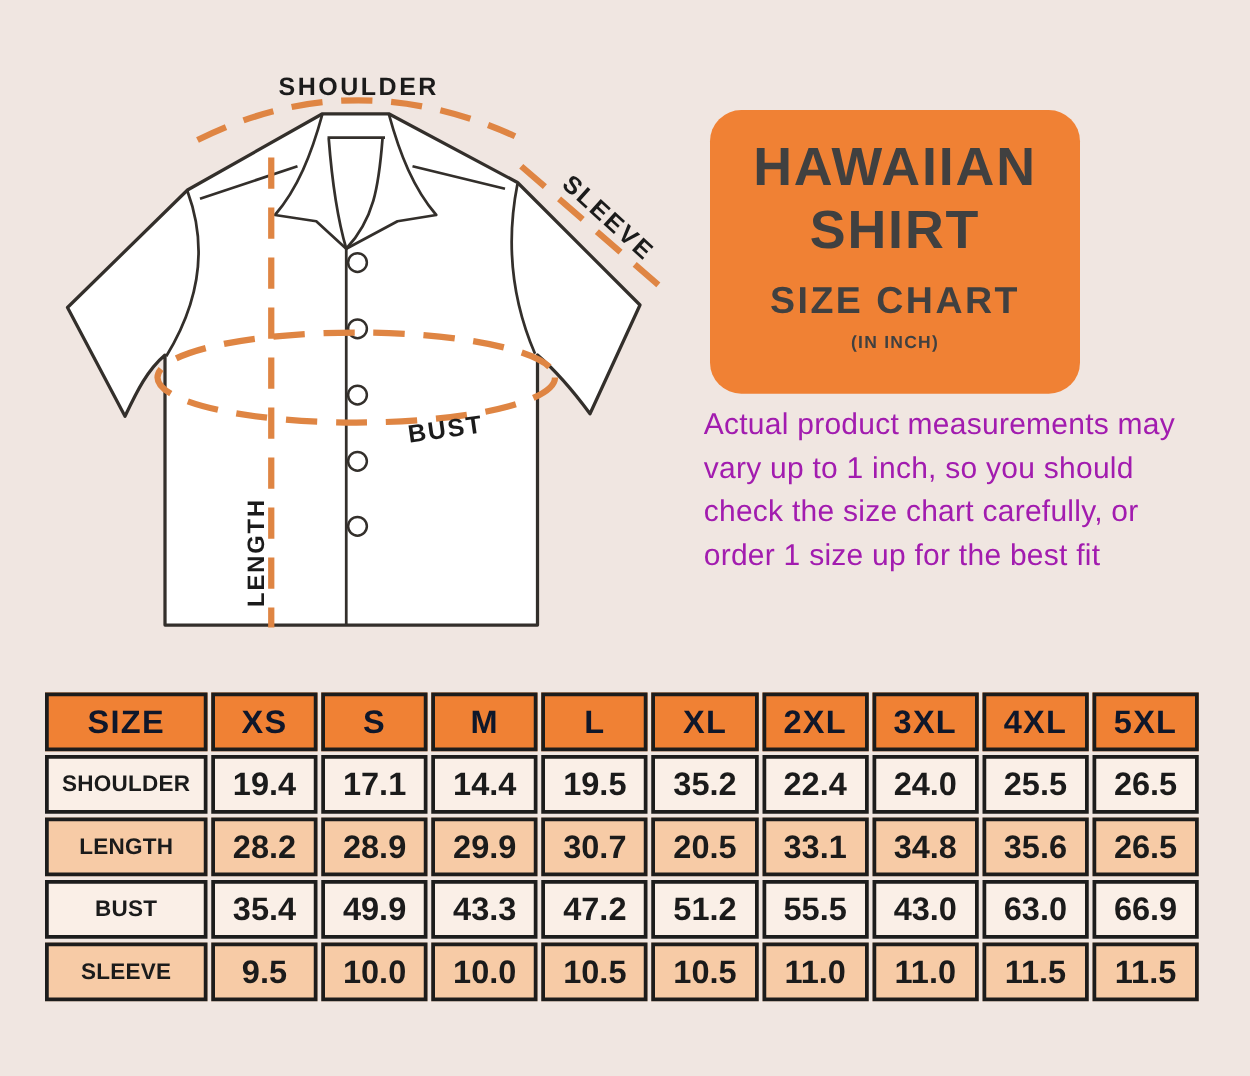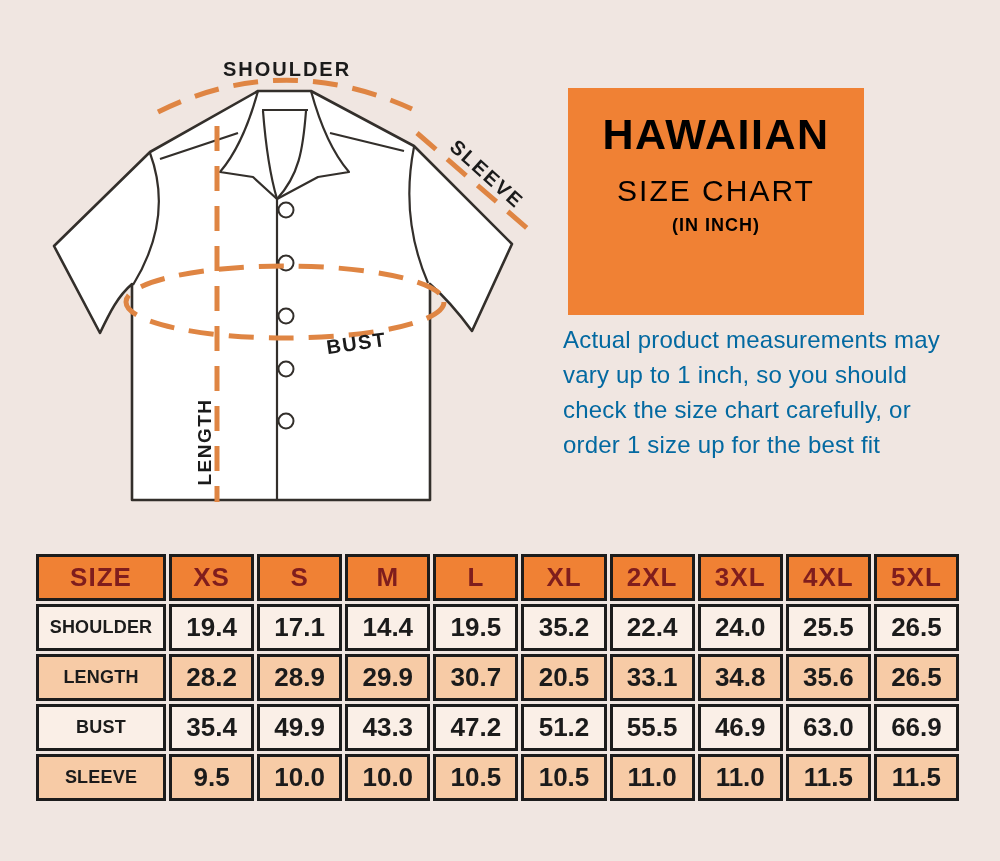--- a/index.html
+++ b/index.html
@@ -10,46 +10,46 @@
   }
   
   .shirt-svg{position:absolute;left:0;top:0}
   .shirt-svg text{
     font-family:"Liberation Sans",sans-serif;
     font-weight:bold;fill:var(--text-dark,#1B1B1B);
   }
   
   .title-box{
     position:absolute;left:568px;top:88px;width:296px;height:227px;
-    background:var(--accent-orange,#F08134);color:#000000;
+    background:var(--accent-orange,#F08134);color:#404040;
     display:flex;flex-direction:column;align-items:center;
-    padding-top:21px;box-sizing:border-box;text-align:center;
+    padding-top:21px;box-sizing:border-box;text-align:center;border-radius:25px;
   }
   .t-main{font-size:43px;font-weight:bold;line-height:50px;letter-spacing:1.5px}
-  .t-sub{font-size:30px;font-weight:normal;margin-top:15px;letter-spacing:2px}
-  .t-unit{font-size:18px;font-weight:bold;margin-top:7px;letter-spacing:1px}
+  .t-sub{font-size:30px;font-weight:bold;margin-top:15px;letter-spacing:2px}
+  .t-unit{font-size:14px;font-weight:bold;margin-top:7px;letter-spacing:1px}
   
   .note{
     position:absolute;left:563px;top:322px;width:404px;margin:0;
     font-size:24px;line-height:35px;letter-spacing:.2px;
-    color:#0369a1;
+    color:#a21caf;
   }
   
   .size-table{
     position:absolute;left:33px;top:551px;width:929px;
     border-collapse:separate;border-spacing:3px;table-layout:fixed;
   }
   .size-table th,.size-table td{
     border:3px solid var(--table-border-color,#1C1C1C);
     text-align:center;vertical-align:middle;
     height:41px;padding:0;box-sizing:content-box;
     color:var(--text-dark,#111);
   }
   .size-table thead th{
-    background:var(--accent-orange,#F08134);color:#7f1d1d;
+    background:var(--accent-orange,#F08134);color:#0f172a;
     font-size:26px;font-weight:bold;letter-spacing:1px;
   }
   .size-table col.first{width:130px}
   .size-table tbody th{font-size:18px;font-weight:bold;letter-spacing:.2px}
   .size-table tbody td{font-size:26px;font-weight:bold}
   .size-table tbody tr:nth-child(odd) th,
   .size-table tbody tr:nth-child(odd) td{background:var(--row-cream,#FAEFE7)}
   .size-table tbody tr:nth-child(even) th,
   .size-table tbody tr:nth-child(even) td{background:var(--row-peach,#F7CBA6)}
 </style>
@@ -96,20 +96,21 @@
   </g>
 
   <text x="287" y="76" text-anchor="middle" font-size="20" letter-spacing="2">SHOULDER</text>
   <text x="487" y="181" text-anchor="middle" font-size="20" letter-spacing="2" transform="rotate(42 487 174)">SLEEVE</text>
   <text x="357" y="350" text-anchor="middle" font-size="20" letter-spacing="1.5" transform="rotate(-8 357 347)">BUST</text>
   <text x="204" y="449" text-anchor="middle" font-size="19" letter-spacing="1.5" transform="rotate(-90 204 442)">LENGTH</text>
 </svg>
 
 <div class="title-box">
   <div class="t-main">HAWAIIAN</div>
+  <div class="t-main">SHIRT</div>
   <div class="t-sub">SIZE CHART</div>
   <div class="t-unit">(IN INCH)</div>
 </div>
 
 <p class="note">Actual product measurements may vary up to 1 inch, so you should check the size chart carefully, or order 1 size up for the best fit</p>
 
 <table class="size-table">
   <colgroup>
       <col class="first">
       <col>
@@ -162,21 +163,21 @@
         <td>26.5</td>
       </tr>
       <tr>
         <th>BUST</th>
         <td>35.4</td>
         <td>49.9</td>
         <td>43.3</td>
         <td>47.2</td>
         <td>51.2</td>
         <td>55.5</td>
-        <td>46.9</td>
+        <td>43.0</td>
         <td>63.0</td>
         <td>66.9</td>
       </tr>
       <tr>
         <th>SLEEVE</th>
         <td>9.5</td>
         <td>10.0</td>
         <td>10.0</td>
         <td>10.5</td>
         <td>10.5</td>

